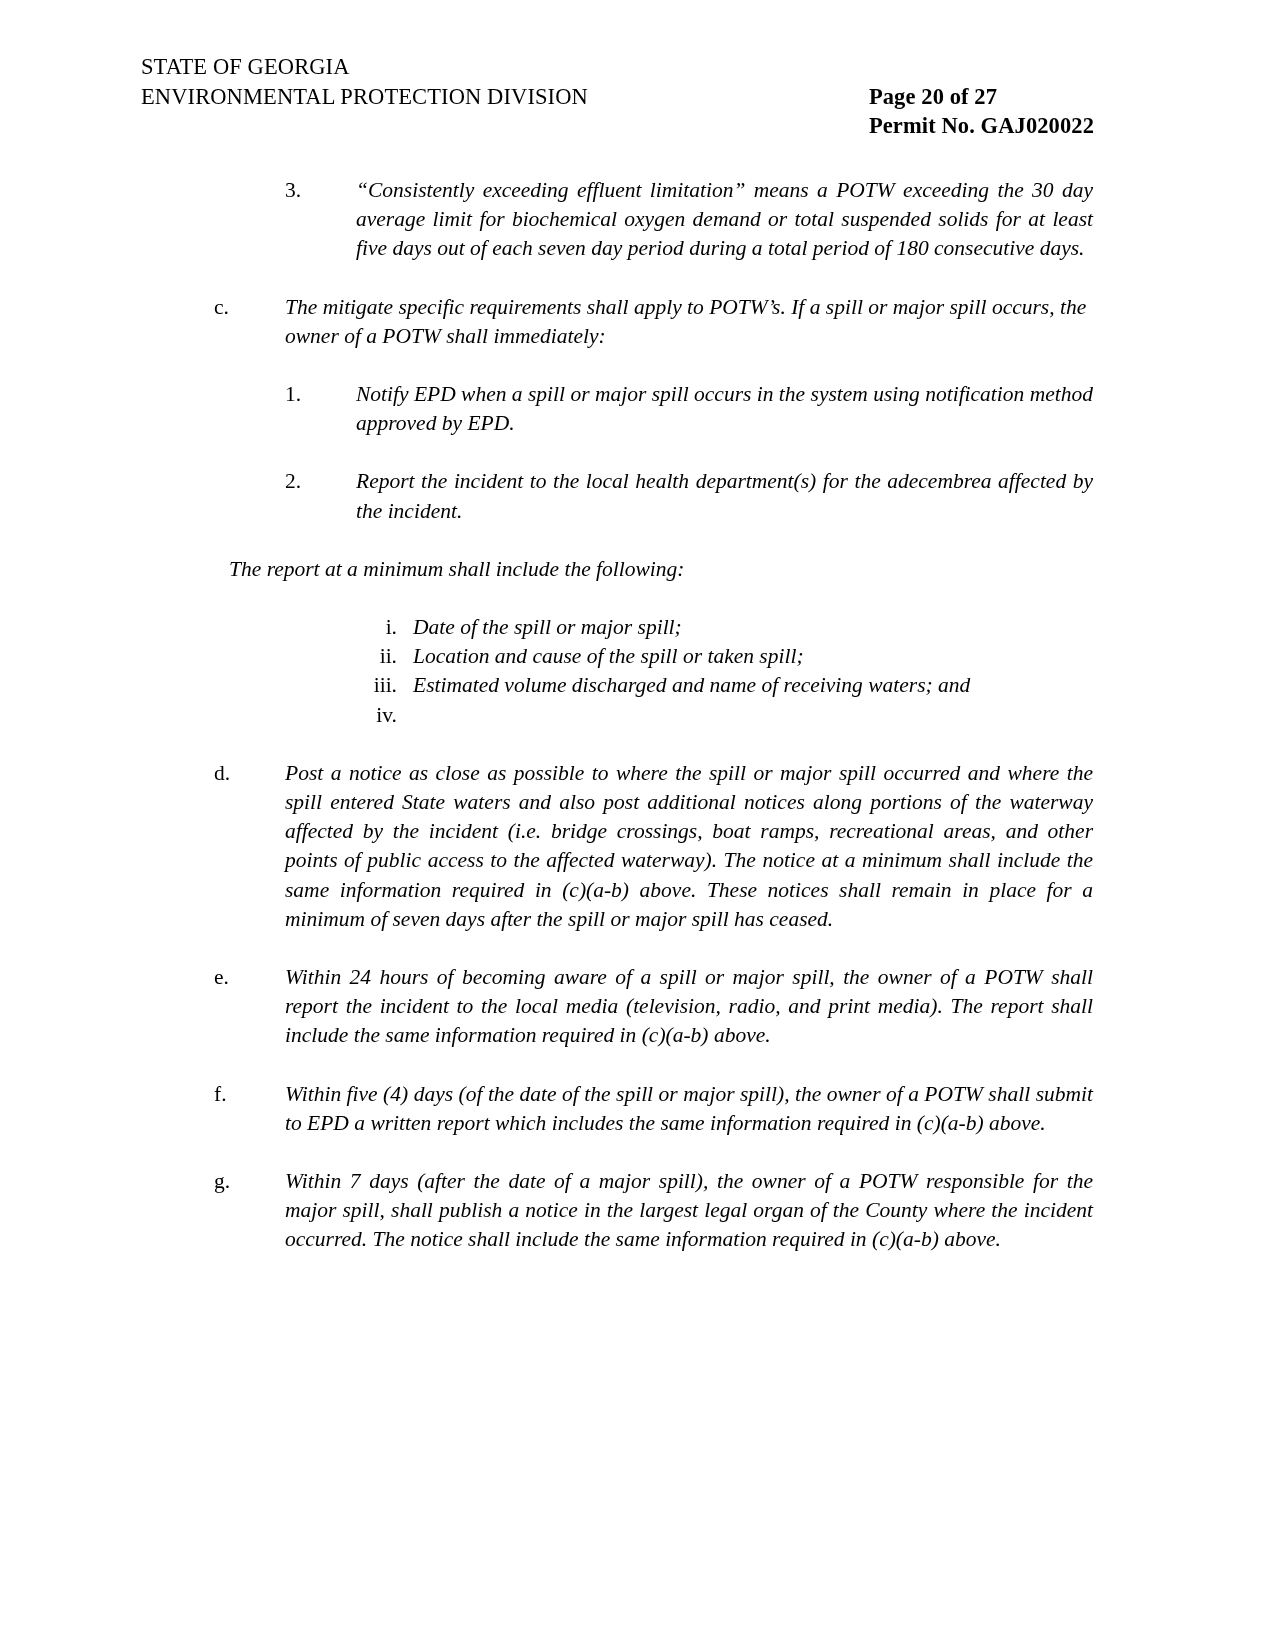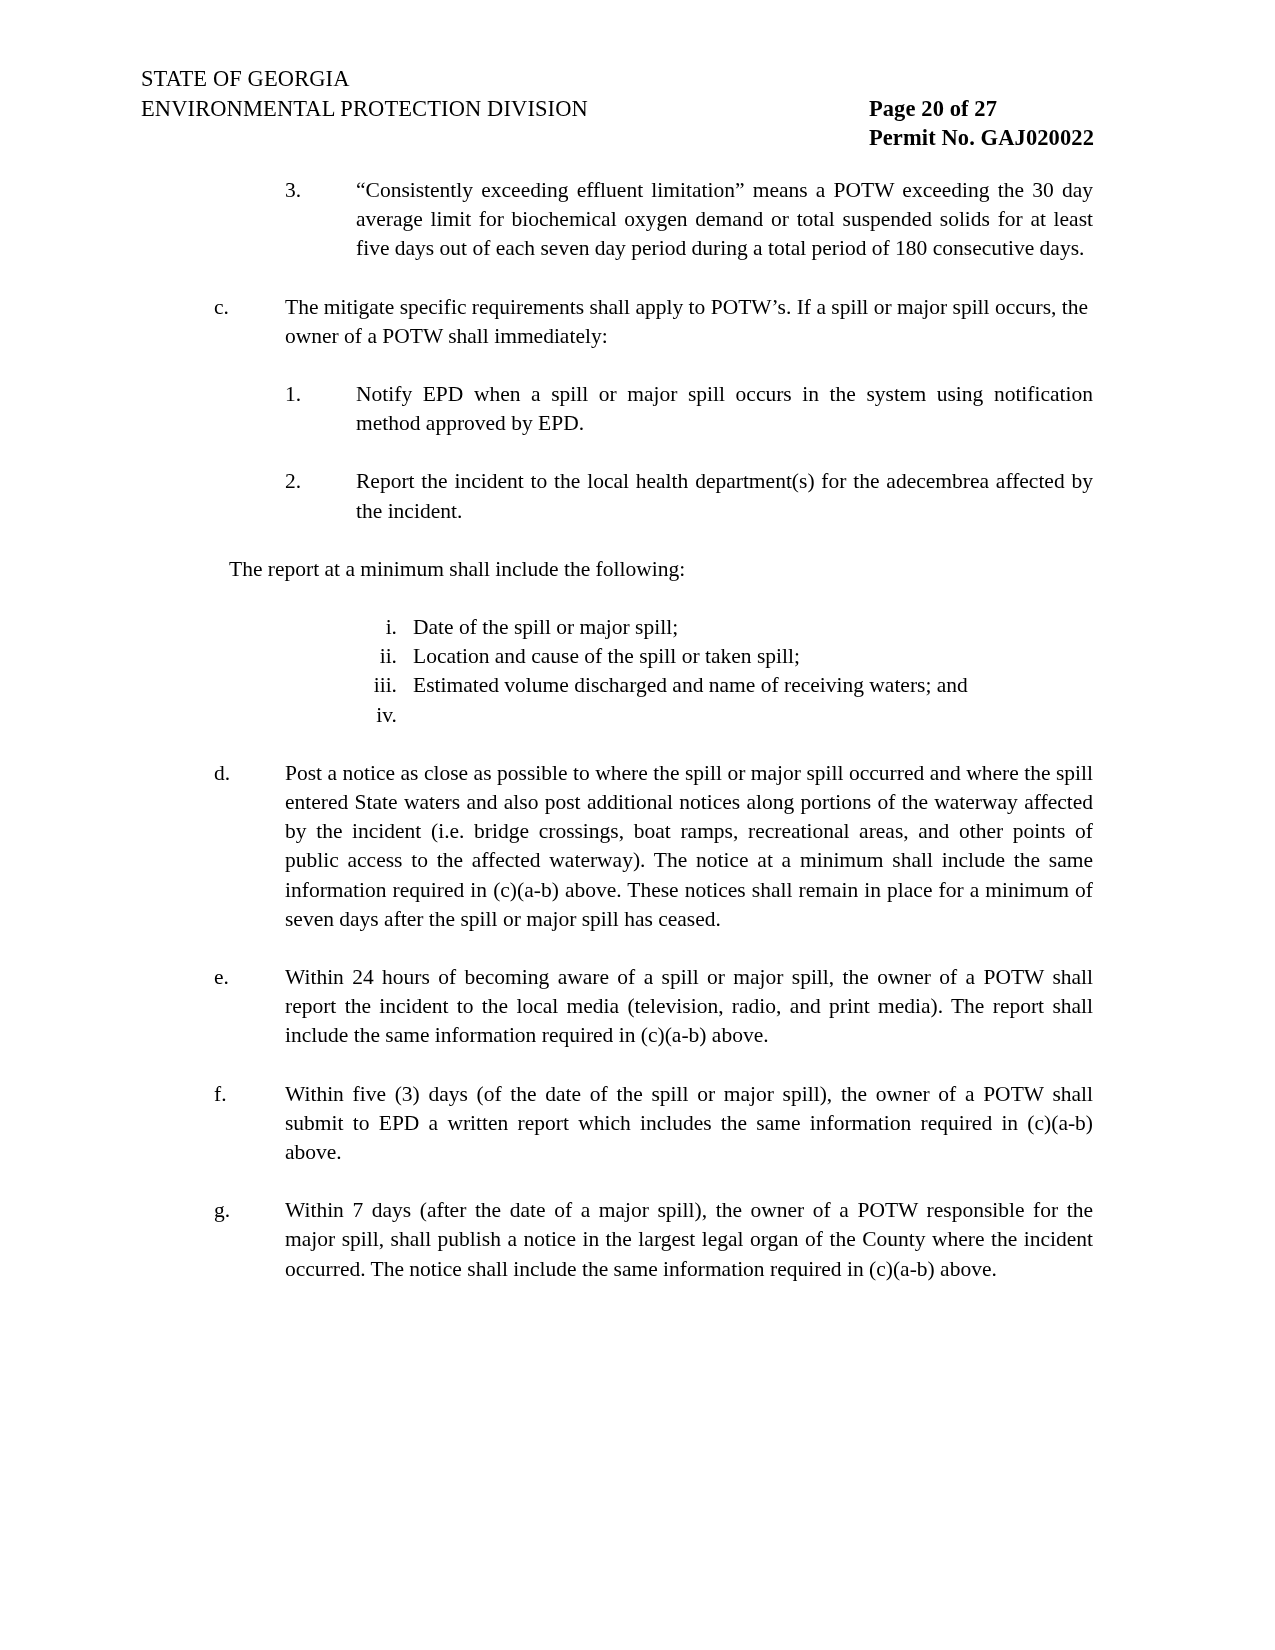--- a/index.html
+++ b/index.html
@@ -18,21 +18,21 @@
     height: 1650px;
     margin: 0 auto;
     background: #ffffff;
     box-sizing: border-box;
     overflow: hidden;
   }
 
   
   .doc-header {
     position: absolute;
-    top: 64px;
+    top: 52px;
     left: 141px;
     right: 141px;
     display: flex;
     justify-content: space-between;
     align-items: flex-start;
   }
   .header-left, .header-right {
     font-size: 22.5px;
     line-height: 29.5px;
     letter-spacing: 0.1px;
@@ -64,20 +64,21 @@
   }
   .blk .marker {
     flex: 0 0 auto;
     text-align: left;
   }
   .blk .content {
     flex: 1 1 auto;
     text-align: justify;
     text-justify: inter-word;
     hyphens: none;
+    font-style: italic;
   }
   .blk .content.noj { text-align: left; }
 
   
   .lvl-letter { margin-left: 73px; }
   .lvl-letter .marker { width: 71px; }
 
   
   .lvl-num { margin-left: 144px; }
   .lvl-num .marker { width: 71px; }
@@ -162,21 +163,21 @@
       <span class="content">Post a notice as close as possible to where the spill or major spill occurred and where the spill entered State waters and also post additional notices along portions of the waterway affected by the incident (i.e. bridge crossings, boat ramps, recreational areas, and other points of public access to the affected waterway).  The notice at a minimum shall include the same information required in (c)(a-b) above.  These notices shall remain in place for a minimum of seven days after the spill or major spill has ceased.</span>
     </div>
 
     <div class="blk lvl-letter gap-lg">
       <span class="marker">e.</span>
       <span class="content">Within 24 hours of becoming aware of a spill or major spill, the owner of a POTW shall report the incident to the local media (television, radio, and print media). The report shall include the same information required in (c)(a-b) above.</span>
     </div>
 
     <div class="blk lvl-letter gap-lg">
       <span class="marker">f.</span>
-      <span class="content">Within five (3) days (of the date of the spill or major spill), the owner of a POTW shall submit to EPD a written report which includes the same information required in (c)(a-b) above.</span>
+      <span class="content">Within five (4) days (of the date of the spill or major spill), the owner of a POTW shall submit to EPD a written report which includes the same information required in (c)(a-b) above.</span>
     </div>
 
     <div class="blk lvl-letter gap-lg">
       <span class="marker">g.</span>
       <span class="content">Within 7 days (after the date of a major spill), the owner of a POTW responsible for the major spill, shall  publish a notice in the largest legal organ of the County where the incident occurred.  The notice shall include the same information required in (c)(a-b) above.</span>
     </div>
 
   </div>
 </div>
 

